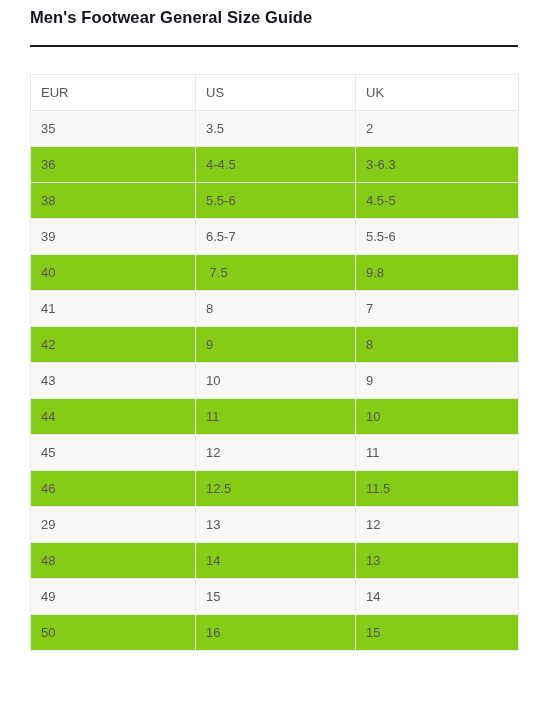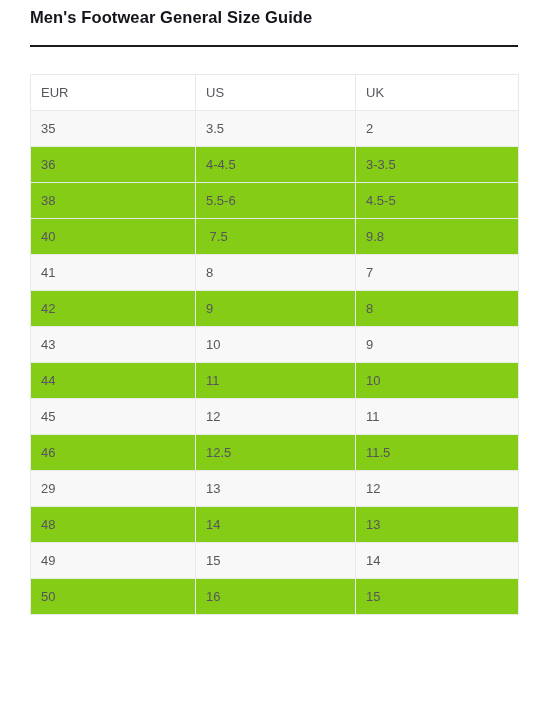--- a/index.html
+++ b/index.html
@@ -117,27 +117,32 @@
       </thead>
       <tbody id="table-body">
           <tr class="shaded">
             <td>35</td>
             <td>3.5</td>
             <td>2</td>
           </tr>
           <tr class="plain">
             <td>36</td>
             <td>4-4.5</td>
-            <td>3-3.5</td>
+            <td>3-6.3</td>
           </tr>
           <tr class="plain">
             <td>38</td>
             <td>5.5-6</td>
             <td>4.5-5</td>
           </tr>
+          <tr class="shaded">
+            <td>39</td>
+            <td>6.5-7</td>
+            <td>5.5-6</td>
+          </tr>
           <tr class="plain">
             <td>40</td>
             <td> 7.5</td>
             <td>9.8</td>
           </tr>
           <tr class="shaded">
             <td>41</td>
             <td>8</td>
             <td>7</td>
           </tr>

